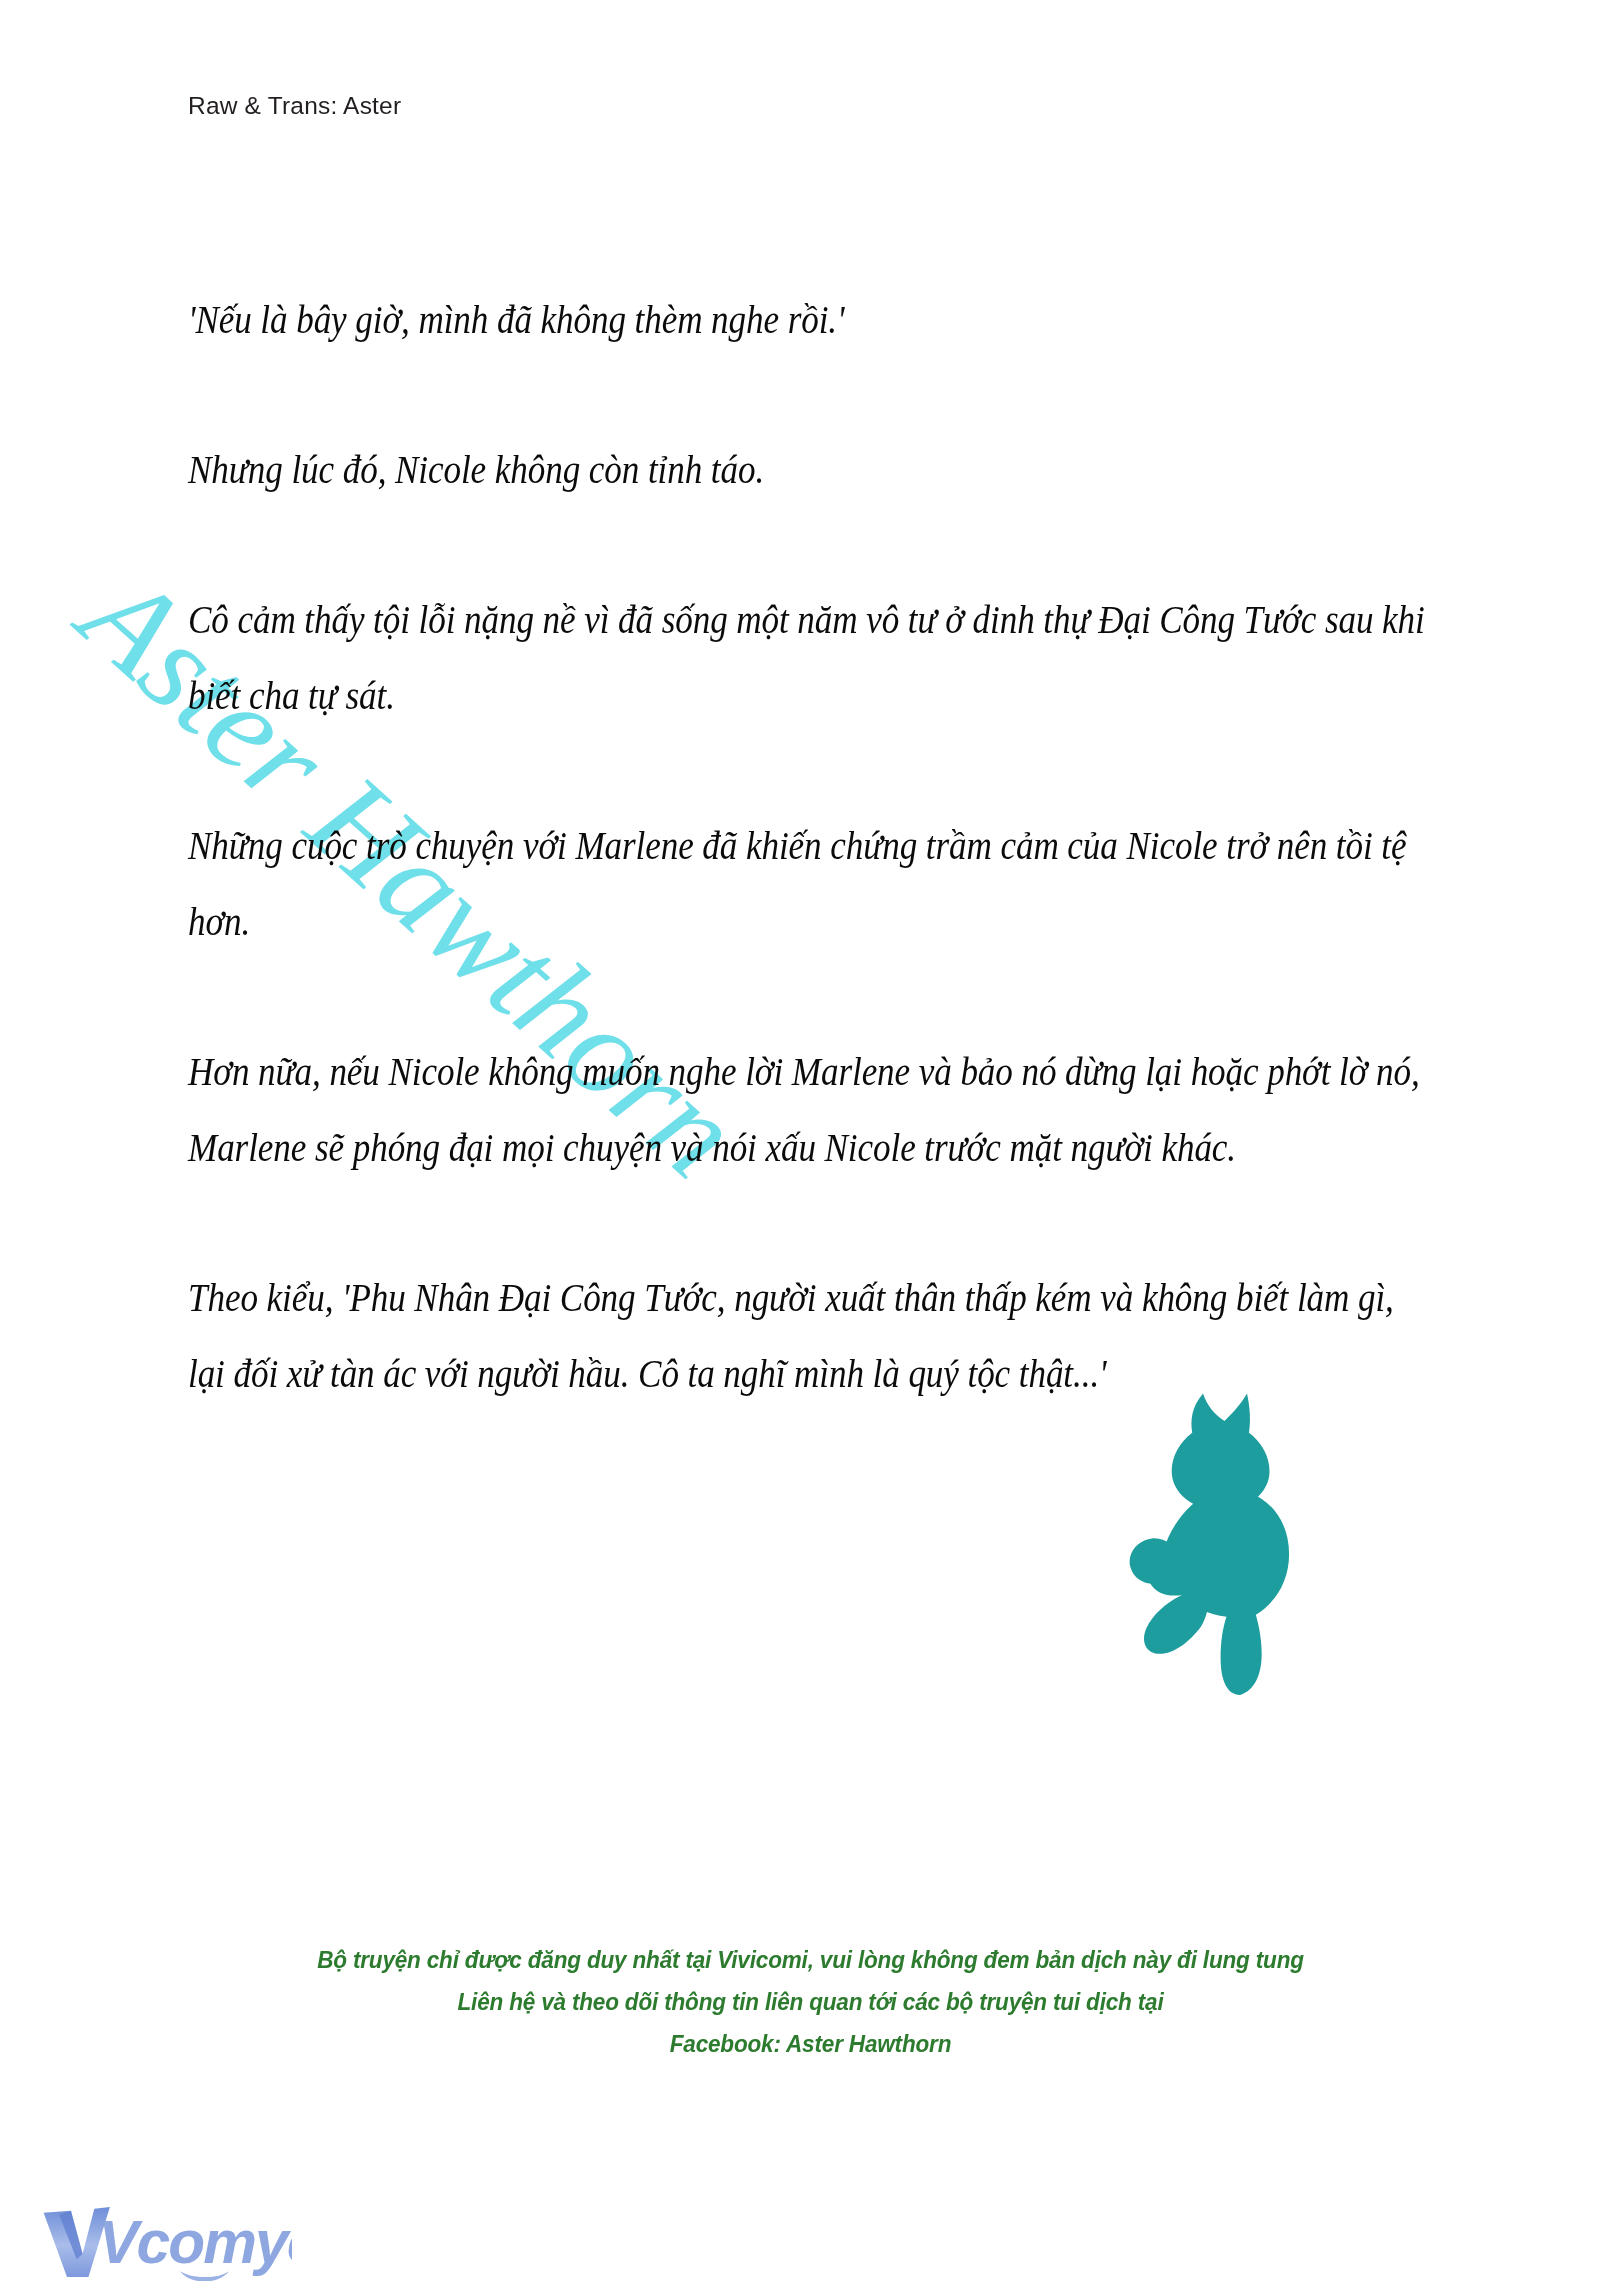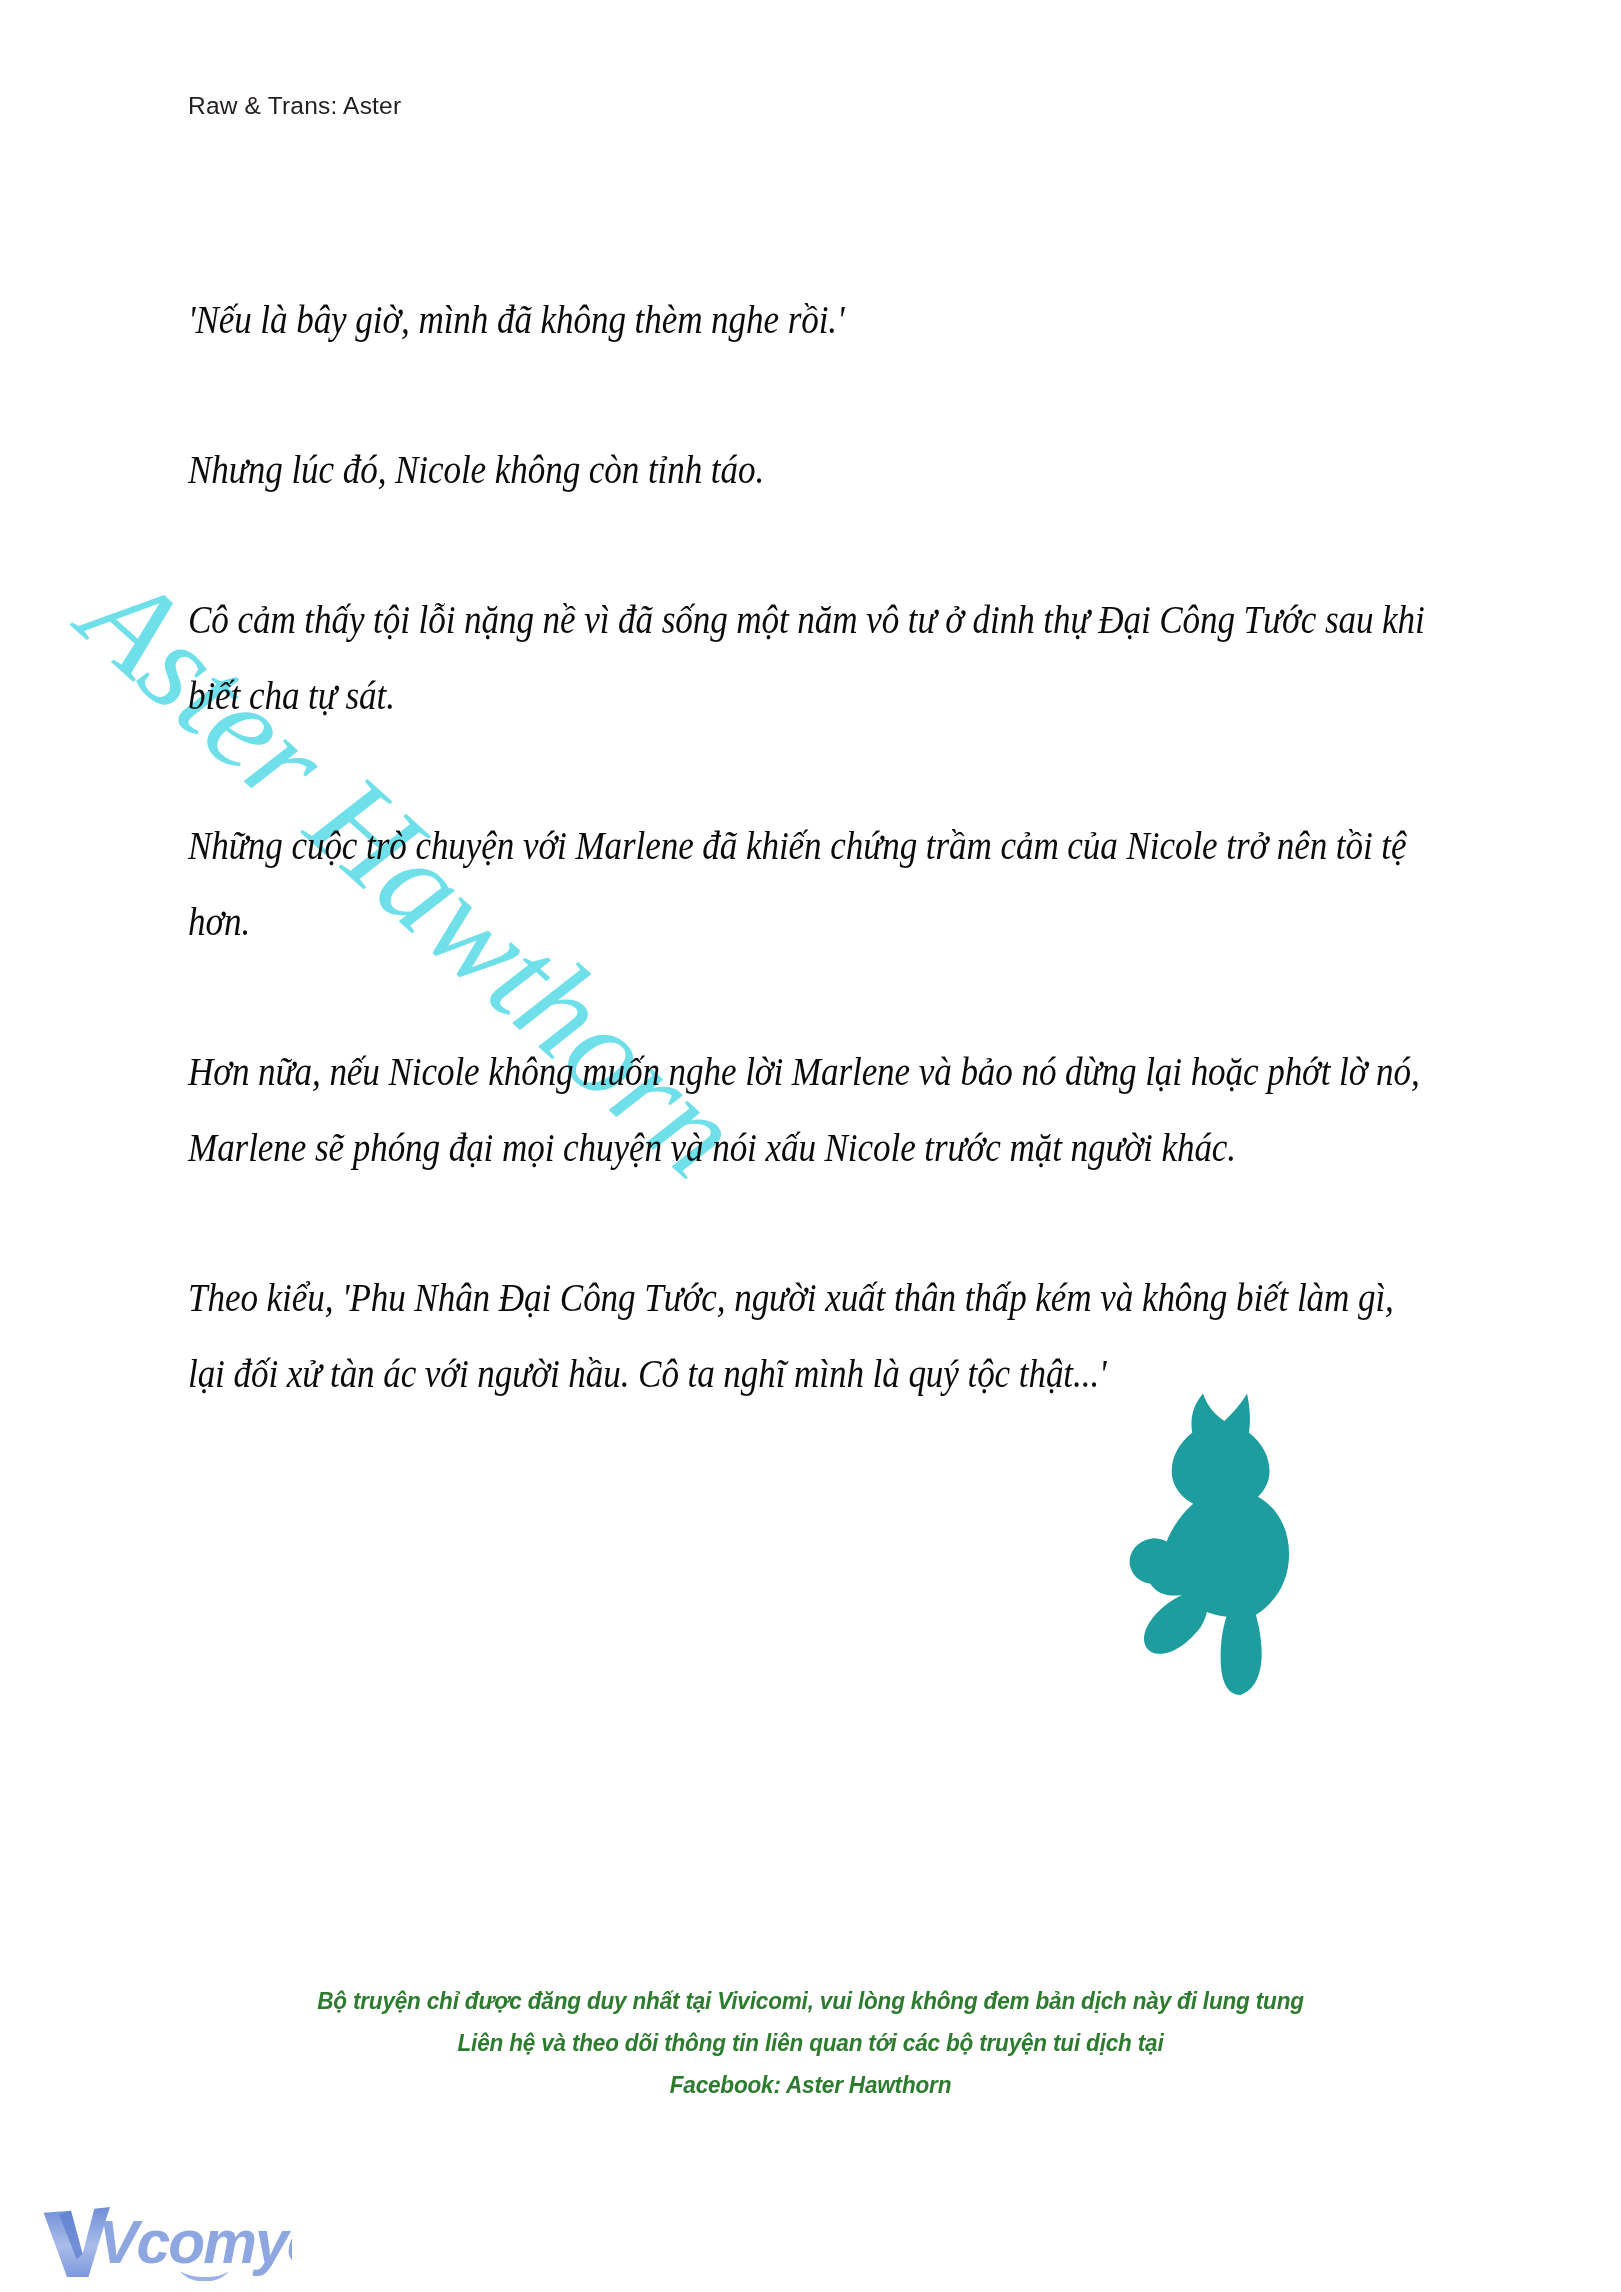--- a/index.html
+++ b/index.html
@@ -81,21 +81,21 @@
     height: 323px;
     z-index: 4;
     pointer-events: none;
   }
   .wm-cat svg { display: block; width: 100%; height: 100%; }
 
   
   .footer {
     position: absolute;
     left: 0;
-    top: 1980px;
+    top: 1939px;
     width: 1621px;
     text-align: center;
     z-index: 3;
   }
   .footer-line {
     font-family: "Liberation Sans", "DejaVu Sans", sans-serif;
     font-weight: bold;
     font-style: italic;
     font-size: 24.5px;
     line-height: 42px;

